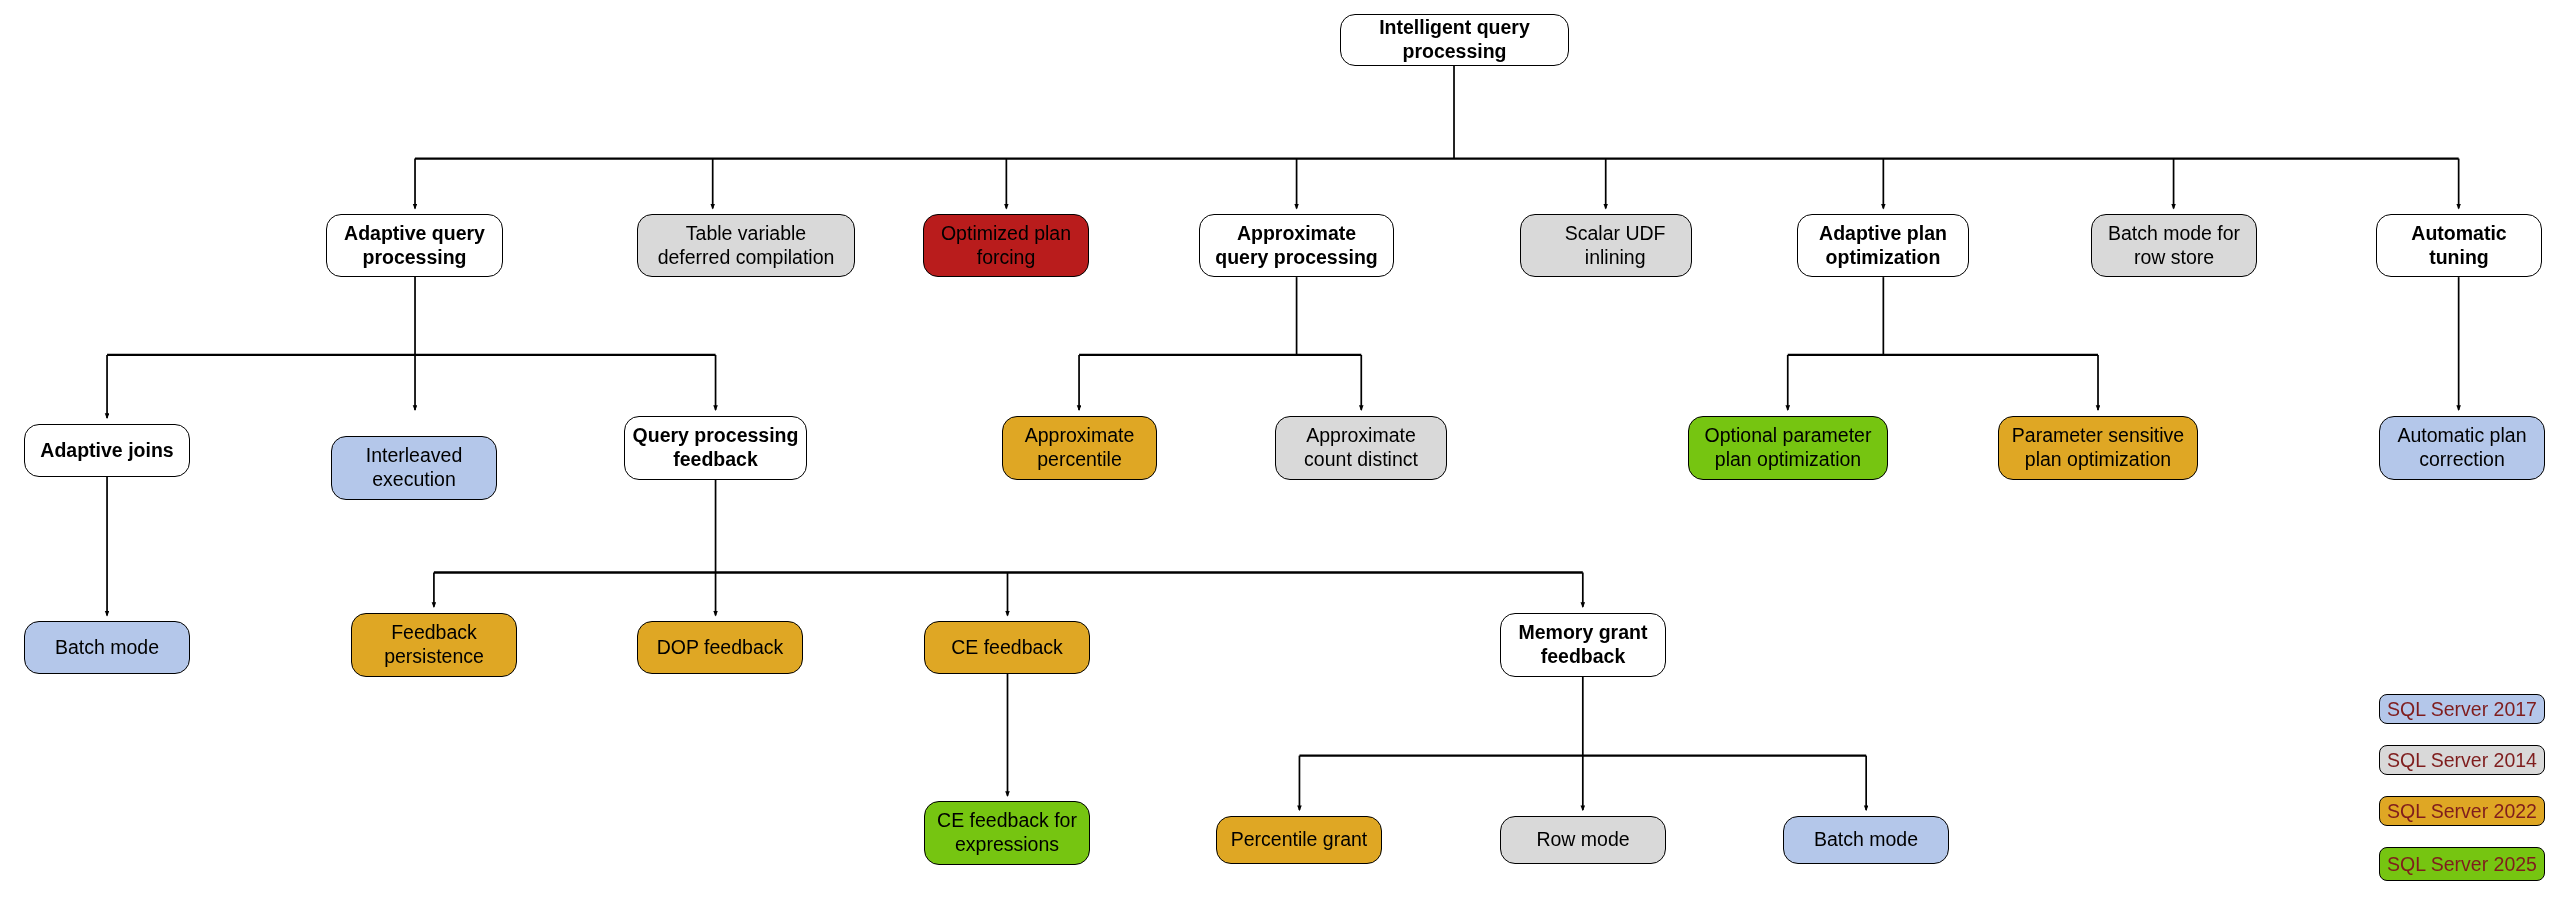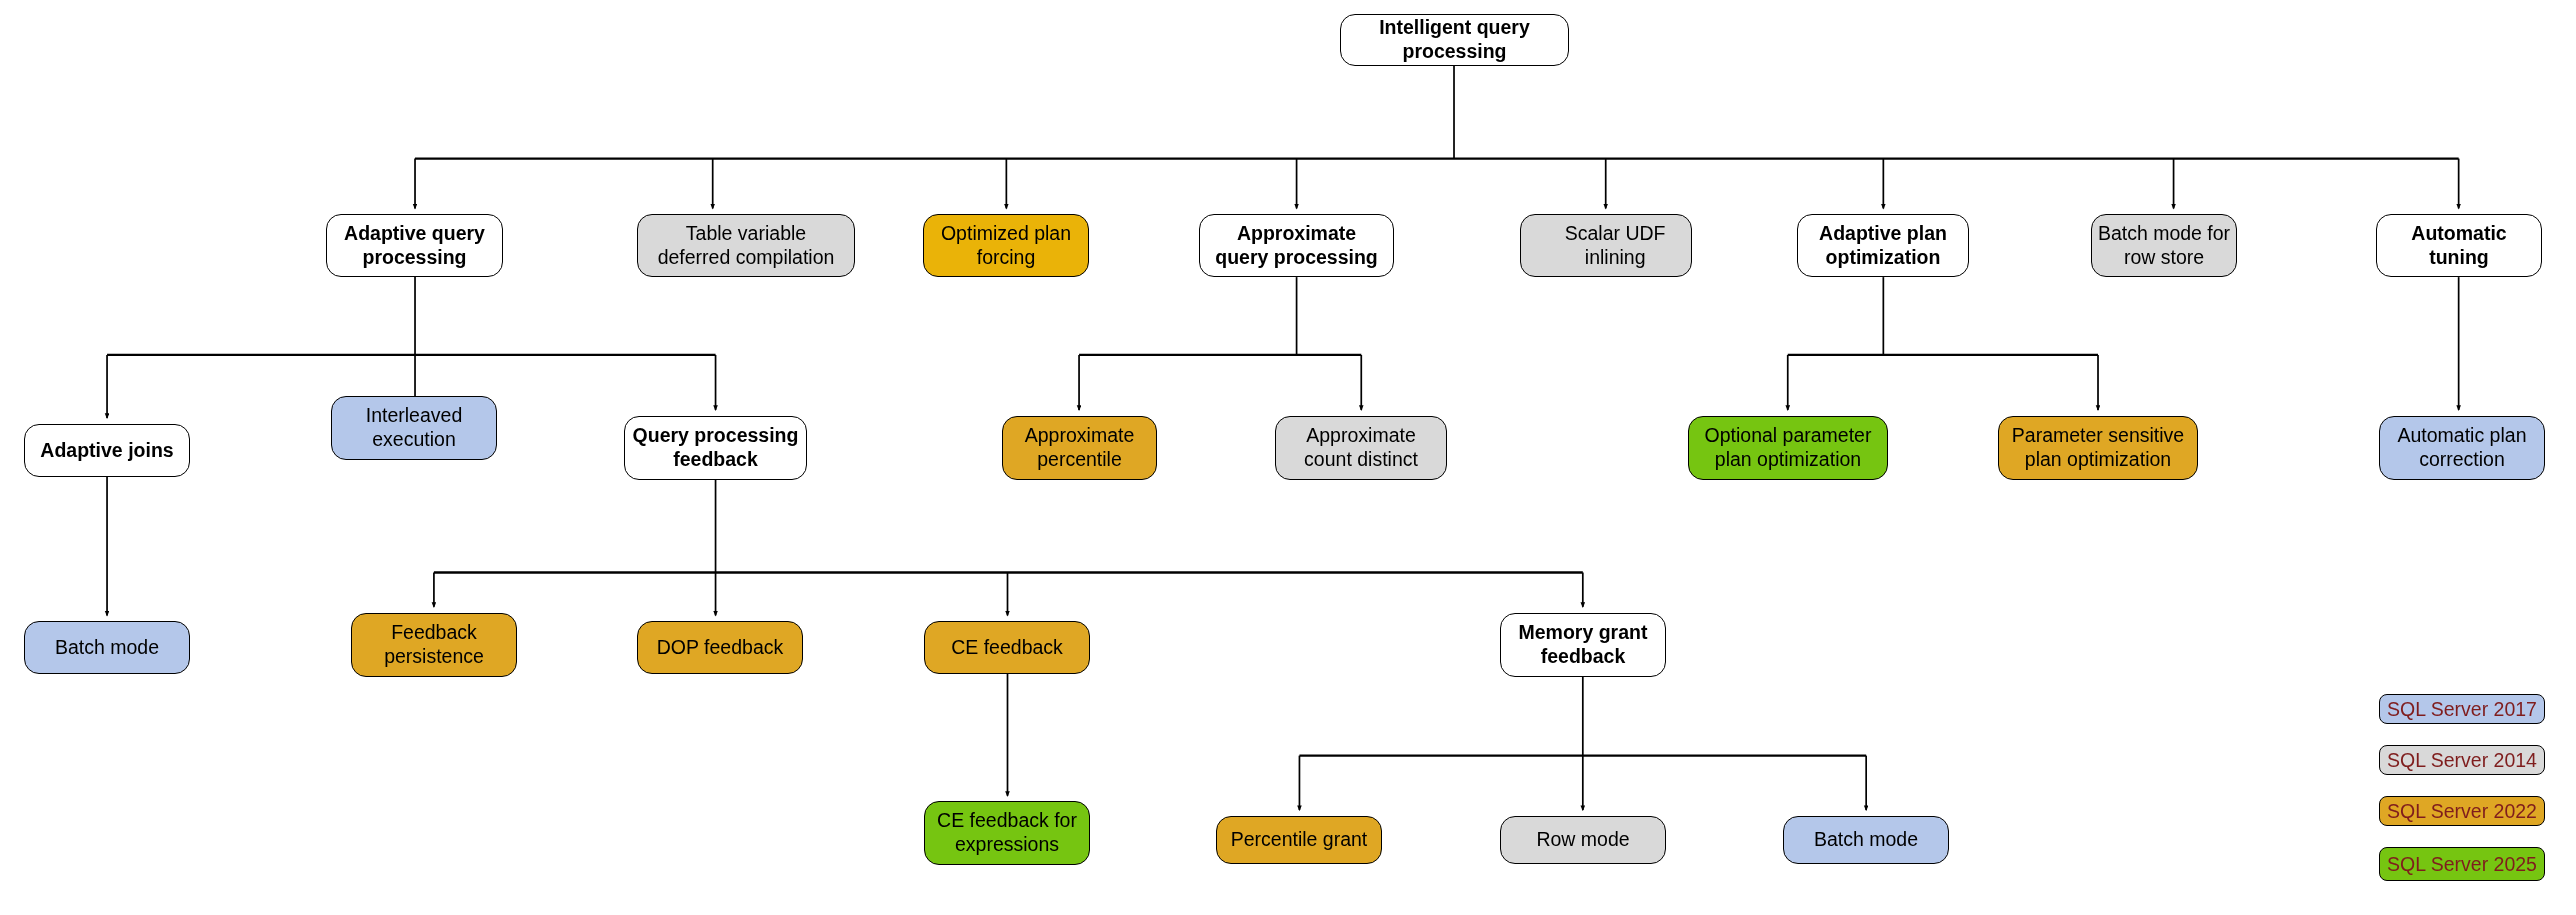--- a/index.html
+++ b/index.html
@@ -103,34 +103,34 @@
         <line x1="1760" y1="1177" x2="1760" y2="1390" stroke="#000000" stroke-width="3" marker-end="url(#arrowhead)"></line>
       </g>
   </svg>
   <div id="nodes-layer">
       <div class="node bold" style="left: 1340px; top: 13.7px; width: 229px; height: 52px; background: rgb(255, 255, 255);">Intelligent query
 processing</div>
       <div class="node bold" style="left: 326px; top: 214px; width: 177px; height: 63px; background: rgb(255, 255, 255);">Adaptive query
 processing</div>
       <div class="node" style="left: 604px; top: 214px; width: 218px; height: 63px; background: rgb(217, 217, 217); margin-left: 33px;">Table variable
 deferred compilation</div>
-      <div class="node" style="left: 923px; top: 214px; width: 166px; height: 63px; background: #eab308;">Optimized plan
+      <div class="node" style="left: 923px; top: 214px; width: 166px; height: 63px; background: #b91c1c;">Optimized plan
 forcing</div>
       <div class="node bold" style="left: 1199px; top: 214px; width: 195px; height: 63px; background: rgb(255, 255, 255);">Approximate
 query processing</div>
       <div class="node" style="left: 1520px; top: 214px; width: 172px; height: 63px; background: rgb(217, 217, 217); padding-left: 24px;">Scalar UDF
 inlining</div>
       <div class="node bold" style="left: 1797px; top: 214px; width: 172px; height: 63px; background: rgb(255, 255, 255);">Adaptive plan
 optimization</div>
-      <div class="node" style="left: 2091px; top: 214px; width: 146px; height: 63px; background: rgb(217, 217, 217);">Batch mode for
+      <div class="node" style="left: 2091px; top: 214px; width: 166px; height: 63px; background: rgb(217, 217, 217);">Batch mode for
 row store</div>
       <div class="node bold" style="left: 2376px; top: 214px; width: 166px; height: 63px; background: rgb(255, 255, 255);">Automatic
 tuning</div>
       <div class="node bold" style="left: 24px; top: 424px; width: 166px; height: 53px; background: rgb(255, 255, 255);">Adaptive joins</div>
-      <div class="node" style="left: 331px; top: 396px; width: 166px; height: 64px; background: rgb(180, 199, 234);">Interleaved
+      <div class="node" style="left: 331px; top: 436px; width: 166px; height: 64px; background: rgb(180, 199, 234);">Interleaved
 execution</div>
       <div class="node bold" style="left: 624px; top: 416px; width: 183px; height: 64px; background: rgb(255, 255, 255);">Query processing
 feedback</div>
       <div class="node" style="left: 1002px; top: 416px; width: 155px; height: 64px; background: rgb(223, 167, 36);">Approximate
 percentile</div>
       <div class="node" style="left: 1275px; top: 416px; width: 172px; height: 64px; background: rgb(217, 217, 217);">Approximate
 count distinct</div>
       <div class="node" style="left: 1688px; top: 416px; width: 200px; height: 64px; background: rgb(118, 197, 17);">Optional parameter
 plan optimization</div>
       <div class="node" style="left: 1998px; top: 416px; width: 200px; height: 64px; background: rgb(223, 167, 36);">Parameter sensitive

